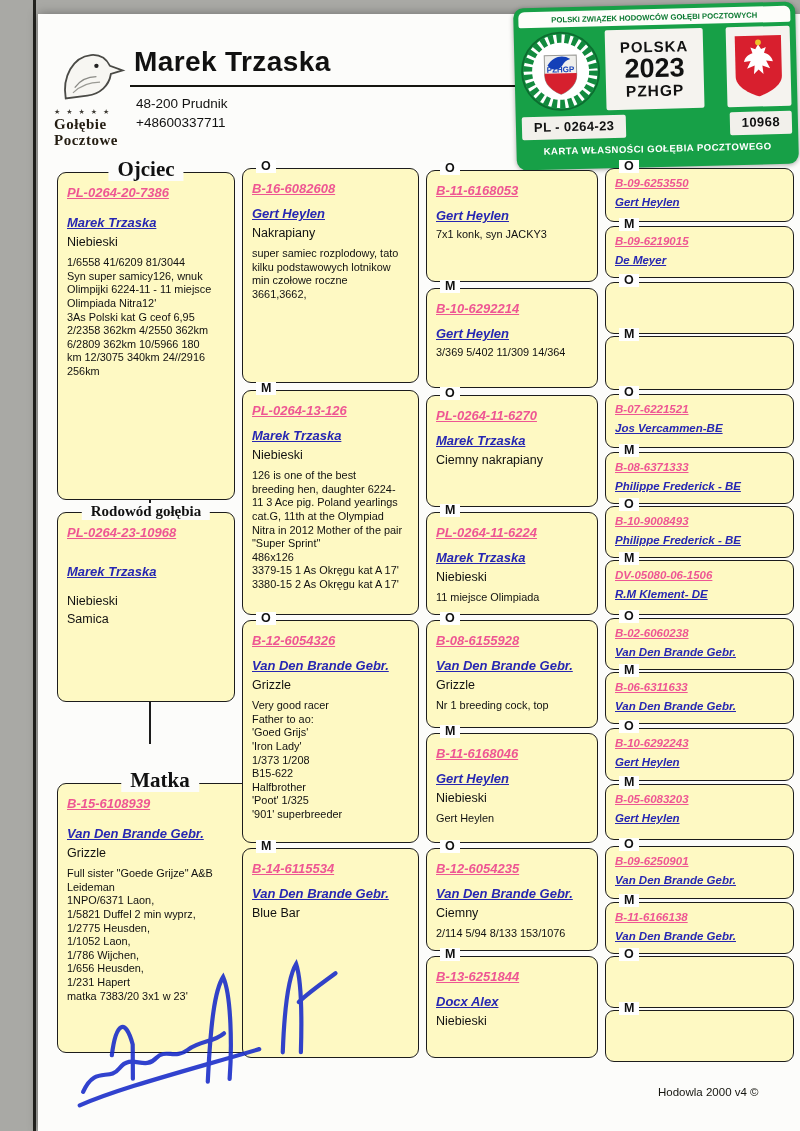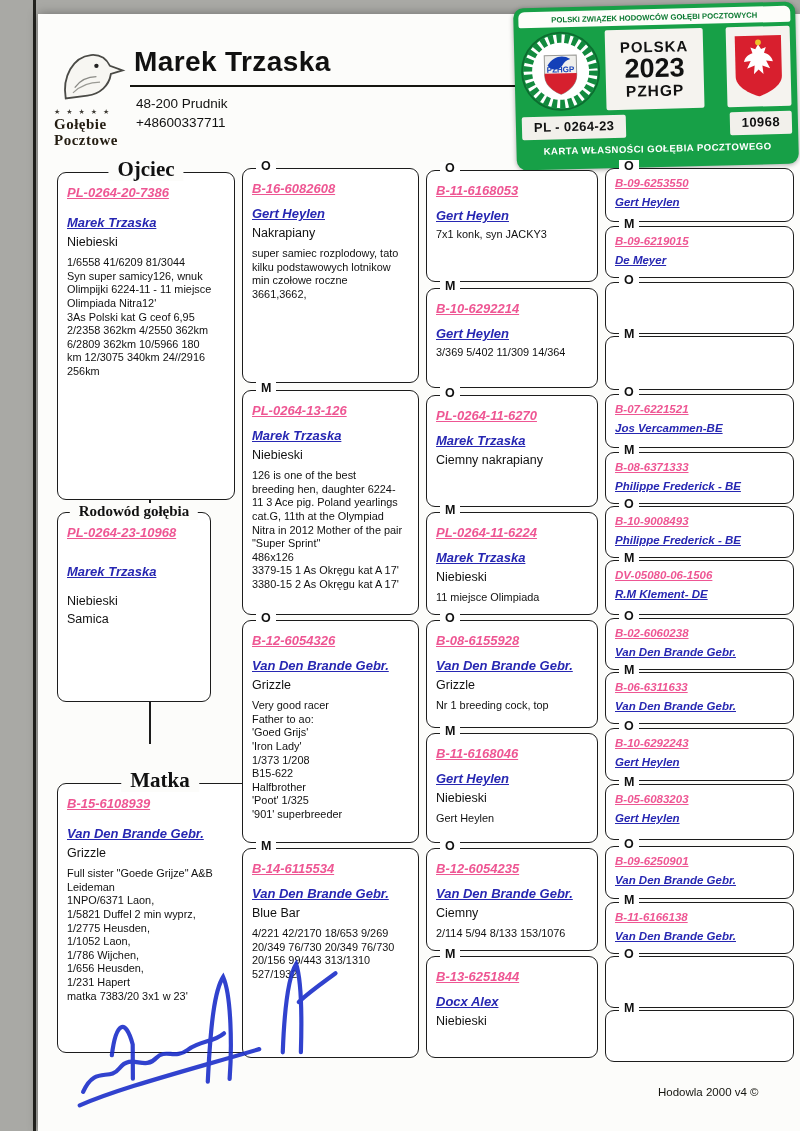--- a/index.html
+++ b/index.html
@@ -61,21 +61,21 @@
     padding: 3px 12px; letter-spacing: .4px;
   }
   .badge-title {
     color: #fff; font-weight: bold; font-size: 9.6px; text-align: center;
     padding-top: 6px; letter-spacing: .45px; white-space: nowrap;
   }
 
   
   .pbox {
     position: absolute; border: 1.4px solid #1c1c1c; border-radius: 9px;
-    background: #ffffff; padding: 12px 9px 4px;
+    background: #fef9c3; padding: 12px 9px 4px;
   }
   .sex {
     position: absolute; top: -9px; left: 13px; background: #fff;
     padding: 0 5px; font-weight: bold; font-size: 12.5px; line-height: 1;
   }
   .legend {
     position: absolute; top: -15px; left: 50%; transform: translateX(-50%);
     background: #fcfcfa; padding: 0 9px; white-space: nowrap; line-height: 1.1;
     font-family: "Liberation Serif", serif; font-weight: bold; font-size: 21px;
   }
@@ -170,21 +170,21 @@
 Olimpiada Nitra12'
 3As Polski  kat G ceof 6,95
 2/2358 362km  4/2550 362km
 6/2809  362km  10/5966 180
 km  12/3075 340km  24//2916
 256km</div>
   </section>
 
   <div class="vline" id="vline1"></div>
 
-  <section class="pbox" style="left:57px;top:512px;width:154px;height:190px">
+  <section class="pbox" style="left:57px;top:512px;width:178px;height:190px">
     <span class="legend small">Rodowód gołębia</span>
     <div class="ring gap-lg">PL-0264-23-10968</div>
     <div class="bname gap-md">Marek Trzaska</div>
     <div class="bcolor" style="margin-bottom:4px">Niebieski</div>
     <div class="bcolor">Samica</div>
   </section>
 
   <div class="vline" id="vline2"></div>
 
   <section class="pbox" style="left:57px;top:783px;width:206px;height:270px">
@@ -243,24 +243,20 @@
 B15-622
 Halfbrother
 'Poot' 1/325
 '901' superbreeder</div>
       </div>
       <div class="pbox gen2" style="left: 242px; width: 177px; top: 848px; height: 210px;">
         <span class="sex">M</span>
         <div class="ring">B-14-6115534</div>
         <div class="bname">Van Den Brande Gebr.</div>
         <div class="bcolor">Blue Bar</div>
-        <div class="bnotes">4/221 42/2170 18/653 9/269
-20/349 76/730 20/349 76/730
-20/156 99/443 313/1310
-527/1932</div>
       </div>
       <div class="pbox gen3" style="left: 426px; width: 172px; top: 170px; height: 112px;">
         <span class="sex">O</span>
         <div class="ring">B-11-6168053</div>
         <div class="bname">Gert Heylen</div>
         <div class="bnotes">7x1 konk, syn JACKY3</div>
       </div>
       <div class="pbox gen3" style="left: 426px; width: 172px; top: 288px; height: 100px;">
         <span class="sex">M</span>
         <div class="ring">B-10-6292214</div>

